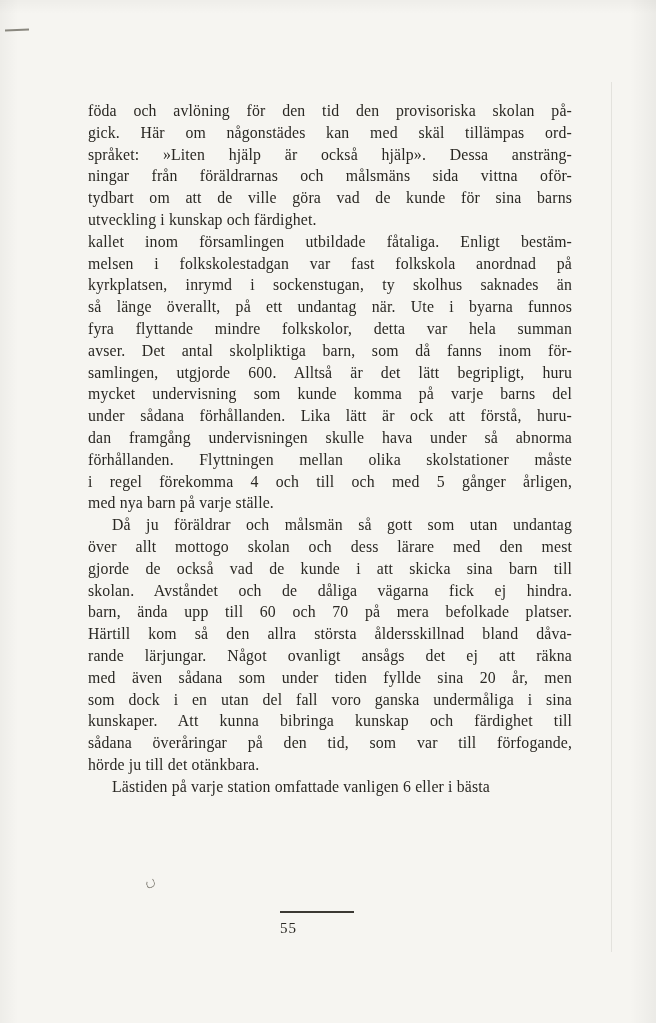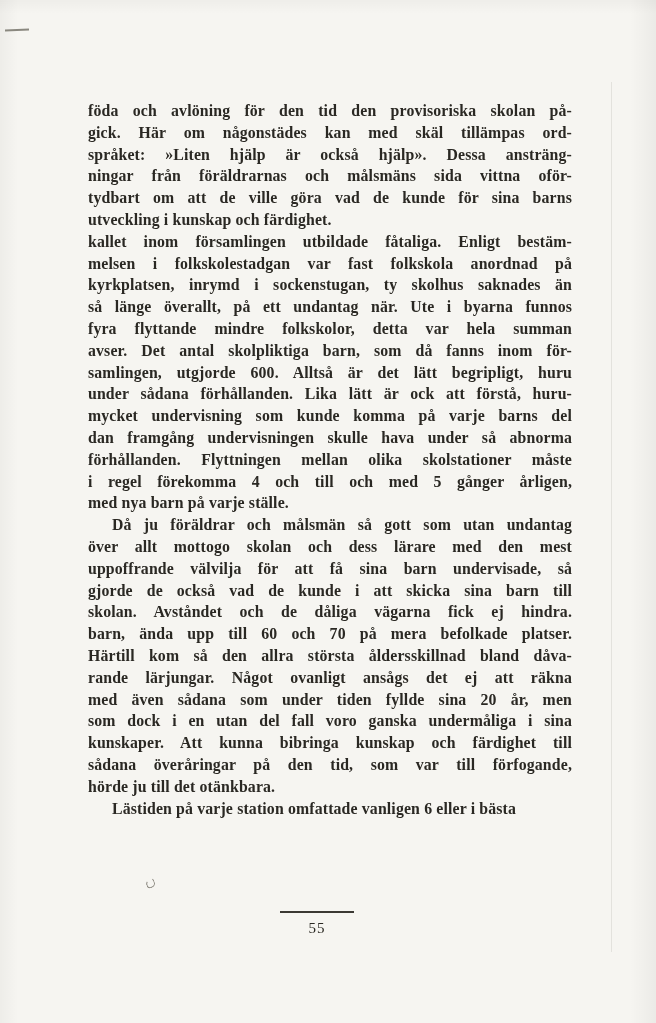--- a/index.html
+++ b/index.html
@@ -52,21 +52,20 @@
   }
   .para { margin: 0; padding: 0; }
   .line {
     height: 21.8px;
     line-height: 21.8px;
     font-size: 15.8px;
     letter-spacing: 0.15px;
     text-align: justify;
     text-align-last: justify;
     white-space: normal;
-    font-weight: bold;
   }
   .line.para-end {
     text-align-last: left;
   }
   .line.indent {
     text-indent: 24px;
   }
   .stray-mark {
     position: absolute;
     left: 146px;
@@ -77,21 +76,20 @@
     border-radius: 60% 40% 55% 45%;
     border-top-color: transparent;
     transform: rotate(-20deg);
     opacity: 0.8;
   }
   .footer {
     position: absolute;
     left: 280px;
     top: 911px;
     width: 74px;
-    text-align: center;
   }
   .footer-rule {
     width: 74px;
     height: 2px;
     background: #3b3933;
     margin: 0 auto 7px auto;
   }
   .page-number {
     font-size: 15px;
     letter-spacing: 1px;
@@ -116,31 +114,30 @@
         <div class="line para-end">utveckling i kunskap och färdighet.</div>
       </div>
       <div class="para">
         <div class="line">kallet inom församlingen utbildade fåtaliga.  Enligt bestäm-</div>
         <div class="line">melsen i folkskolestadgan var fast folkskola anordnad på</div>
         <div class="line">kyrkplatsen, inrymd i sockenstugan, ty skolhus saknades än</div>
         <div class="line">så länge överallt, på ett undantag när.  Ute i byarna funnos</div>
         <div class="line">fyra flyttande mindre folkskolor, detta var hela summan</div>
         <div class="line">avser.  Det antal skolpliktiga barn, som då fanns inom för-</div>
         <div class="line">samlingen, utgjorde 600.  Alltså är det lätt begripligt, huru</div>
+        <div class="line">mycket undervisning som kunde komma på varje barns del</div>
         <div class="line">under sådana förhållanden.  Lika lätt är ock att förstå, huru-</div>
-        <div class="line">mycket undervisning som kunde komma på varje barns del</div>
         <div class="line">dan framgång undervisningen skulle hava under så abnorma</div>
         <div class="line">förhållanden.  Flyttningen mellan olika skolstationer måste</div>
         <div class="line">i regel förekomma 4 och till och med 5 gånger årligen,</div>
         <div class="line para-end">med nya barn på varje ställe.</div>
       </div>
       <div class="para">
         <div class="line indent">Då ju föräldrar och målsmän så gott som utan undantag</div>
         <div class="line">över allt mottogo skolan och dess lärare med den mest</div>
-        <div class="line">uppoffrande välvilja för att få sina barn undervisade, så</div>
         <div class="line">gjorde de också vad de kunde i att skicka sina barn till</div>
         <div class="line">skolan.  Avståndet och de dåliga vägarna fick ej hindra.</div>
         <div class="line">barn, ända upp till 60 och 70 på mera befolkade platser.</div>
         <div class="line">Härtill kom så den allra största åldersskillnad bland dåva-</div>
         <div class="line">rande lärjungar.  Något ovanligt ansågs det ej att räkna</div>
         <div class="line">med även sådana som under tiden fyllde sina 20 år, men</div>
         <div class="line">som dock i en utan del fall voro ganska undermåliga i sina</div>
         <div class="line">kunskaper.  Att kunna bibringa kunskap och färdighet till</div>
         <div class="line">sådana överåringar på den tid, som var till förfogande,</div>
         <div class="line para-end">hörde ju till det otänkbara.</div>

